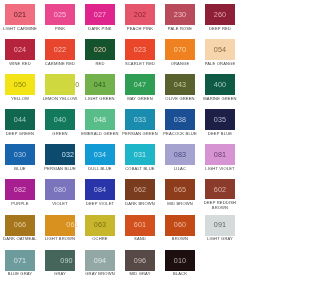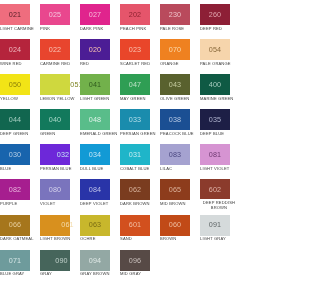--- a/index.html
+++ b/index.html
@@ -18,21 +18,21 @@
     display: grid;
     grid-template-columns: repeat(6, 40px);
     grid-template-rows: repeat(8, 35.1px);
     width: 240px;
     height: 281px;
     box-sizing: border-box;
   }
   .swatch-cell {
     display: flex;
     flex-direction: column;
-    align-items: flex-start;
+    align-items: center;
     justify-content: flex-start;
     padding-top: 4px;
     box-sizing: border-box;
     overflow: hidden;
   }
   .chip {
     width: 30px;
     height: 21px;
     display: flex;
     align-items: center;
@@ -104,21 +104,21 @@
       </div>
       <div class="chip-name">WINE RED</div>
     </div>
     <div class="swatch-cell">
       <div class="chip" style="background: rgb(232, 69, 46);">
         <span class="chip-code" style="color: rgb(249, 196, 182);">022</span>
       </div>
       <div class="chip-name">CARMINE RED</div>
     </div>
     <div class="swatch-cell">
-      <div class="chip" style="background: #4c1d95;">
+      <div class="chip" style="background: #14532d;">
         <span class="chip-code" style="color: rgb(251, 197, 176);">020</span>
       </div>
       <div class="chip-name">RED</div>
     </div>
     <div class="swatch-cell">
       <div class="chip" style="background: rgb(233, 70, 42);">
         <span class="chip-code" style="color: rgb(250, 194, 177);">023</span>
       </div>
       <div class="chip-name">SCARLET RED</div>
     </div>
@@ -206,21 +206,21 @@
       </div>
       <div class="chip-name">DEEP BLUE</div>
     </div>
     <div class="swatch-cell">
       <div class="chip" style="background: rgb(24, 100, 173);">
         <span class="chip-code" style="color: rgb(182, 206, 230);">030</span>
       </div>
       <div class="chip-name">BLUE</div>
     </div>
     <div class="swatch-cell">
-      <div class="chip" style="background: #6d28d9; padding-left: 16px;">
+      <div class="chip" style="background: #0c4a6e; padding-left: 16px;">
         <span class="chip-code" style="color: rgb(196, 230, 246);">032</span>
       </div>
       <div class="chip-name">PERSIAN BLUE</div>
     </div>
     <div class="swatch-cell">
       <div class="chip" style="background: rgb(18, 154, 213);">
         <span class="chip-code" style="color: rgb(195, 229, 246);">034</span>
       </div>
       <div class="chip-name">DULL BLUE</div>
     </div>
@@ -330,14 +330,20 @@
       <div class="chip" style="background: rgb(147, 168, 164);">
         <span class="chip-code" style="color: rgb(224, 233, 231);">094</span>
       </div>
       <div class="chip-name">GRAY BROWN</div>
     </div>
     <div class="swatch-cell">
       <div class="chip" style="background: rgb(87, 74, 70);">
         <span class="chip-code" style="color: rgb(200, 191, 187);">096</span>
       </div>
       <div class="chip-name">MID GRAY</div>
+    </div>
+    <div class="swatch-cell">
+      <div class="chip" style="background: rgb(29, 15, 16);">
+        <span class="chip-code" style="color: rgb(180, 169, 168);">010</span>
+      </div>
+      <div class="chip-name">BLACK</div>
     </div>
   </div>
 
 </body></html>

